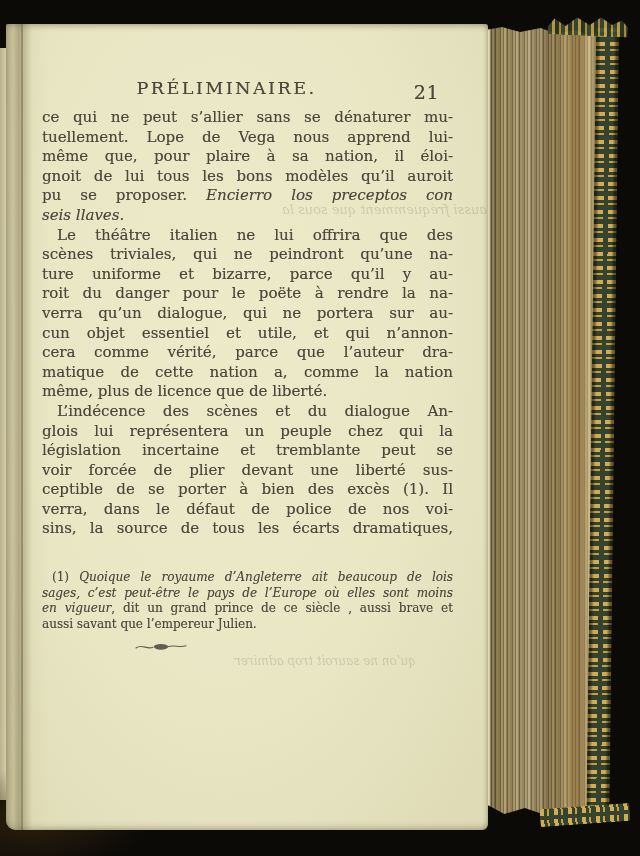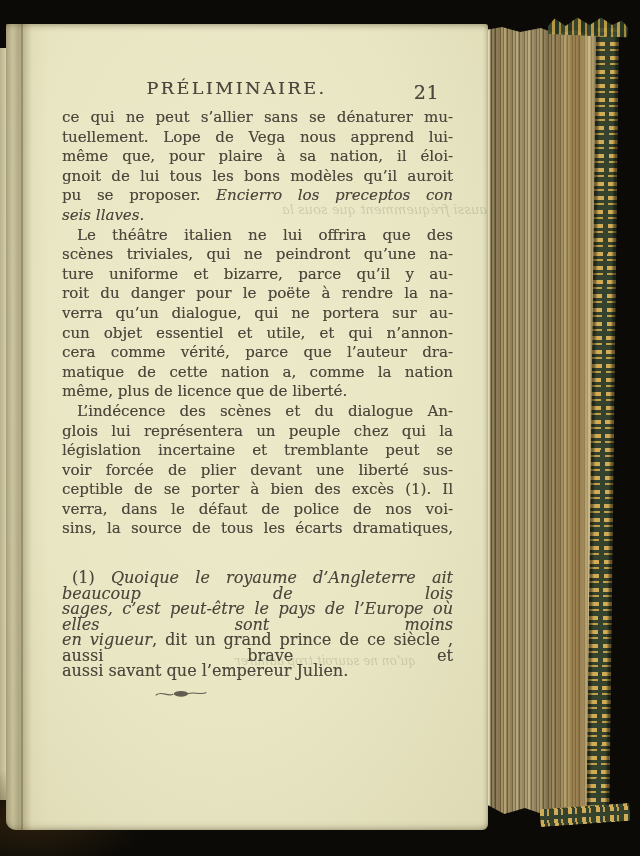--- a/index.html
+++ b/index.html
@@ -53,21 +53,21 @@
       rgba(205,196,150,.18) 26px,
       rgba(0,0,0,0) 44px);
   }
   .gutter-crease{
     position:absolute;left:15px;top:0;bottom:0;width:2px;
     background:rgba(85,74,42,.35);
   }
 
   .content{
     position:absolute;inset:0;
-    padding:54px 35px 0 56px;
+    padding:54px 35px 0 36px;
     color:var(--ink);
   }
 
   
   .running-head{position:relative;height:26px;}
   .head-title{
     display:block;text-align:center;transform:translateX(-21px);
     font-size:17.5px;letter-spacing:2.5px;
     color:var(--ink);
     text-shadow:.3px .3px .4px rgba(70,62,48,.55);
@@ -83,21 +83,21 @@
   .line{
     text-align:justify;text-align-last:justify;
     white-space:normal;
     text-shadow:.2px .3px .35px rgba(70,62,48,.45);
   }
   .line.no-just{text-align-last:left;}
   .paragraph.indent .line:first-child{text-indent:15px;}
   .it{font-style:italic;}
 
   
-  .footnote{margin-top:31px;font-size:16px;line-height:15.5px;}
+  .footnote{margin-top:31px;font-size:12px;line-height:15.5px;}
   .footnote .line{text-shadow:.2px .2px .3px rgba(70,62,48,.4);}
   .footnote .paragraph.indent .line:first-child{text-indent:10px;}
 
   
   .ornament{margin:7px 0 0 92px;width:54px;height:14px;opacity:.85;}
 
   
   .ghost{
     position:absolute;transform:scaleX(-1);
     color:rgba(110,120,85,.55);opacity:.45;filter:blur(.7px);

